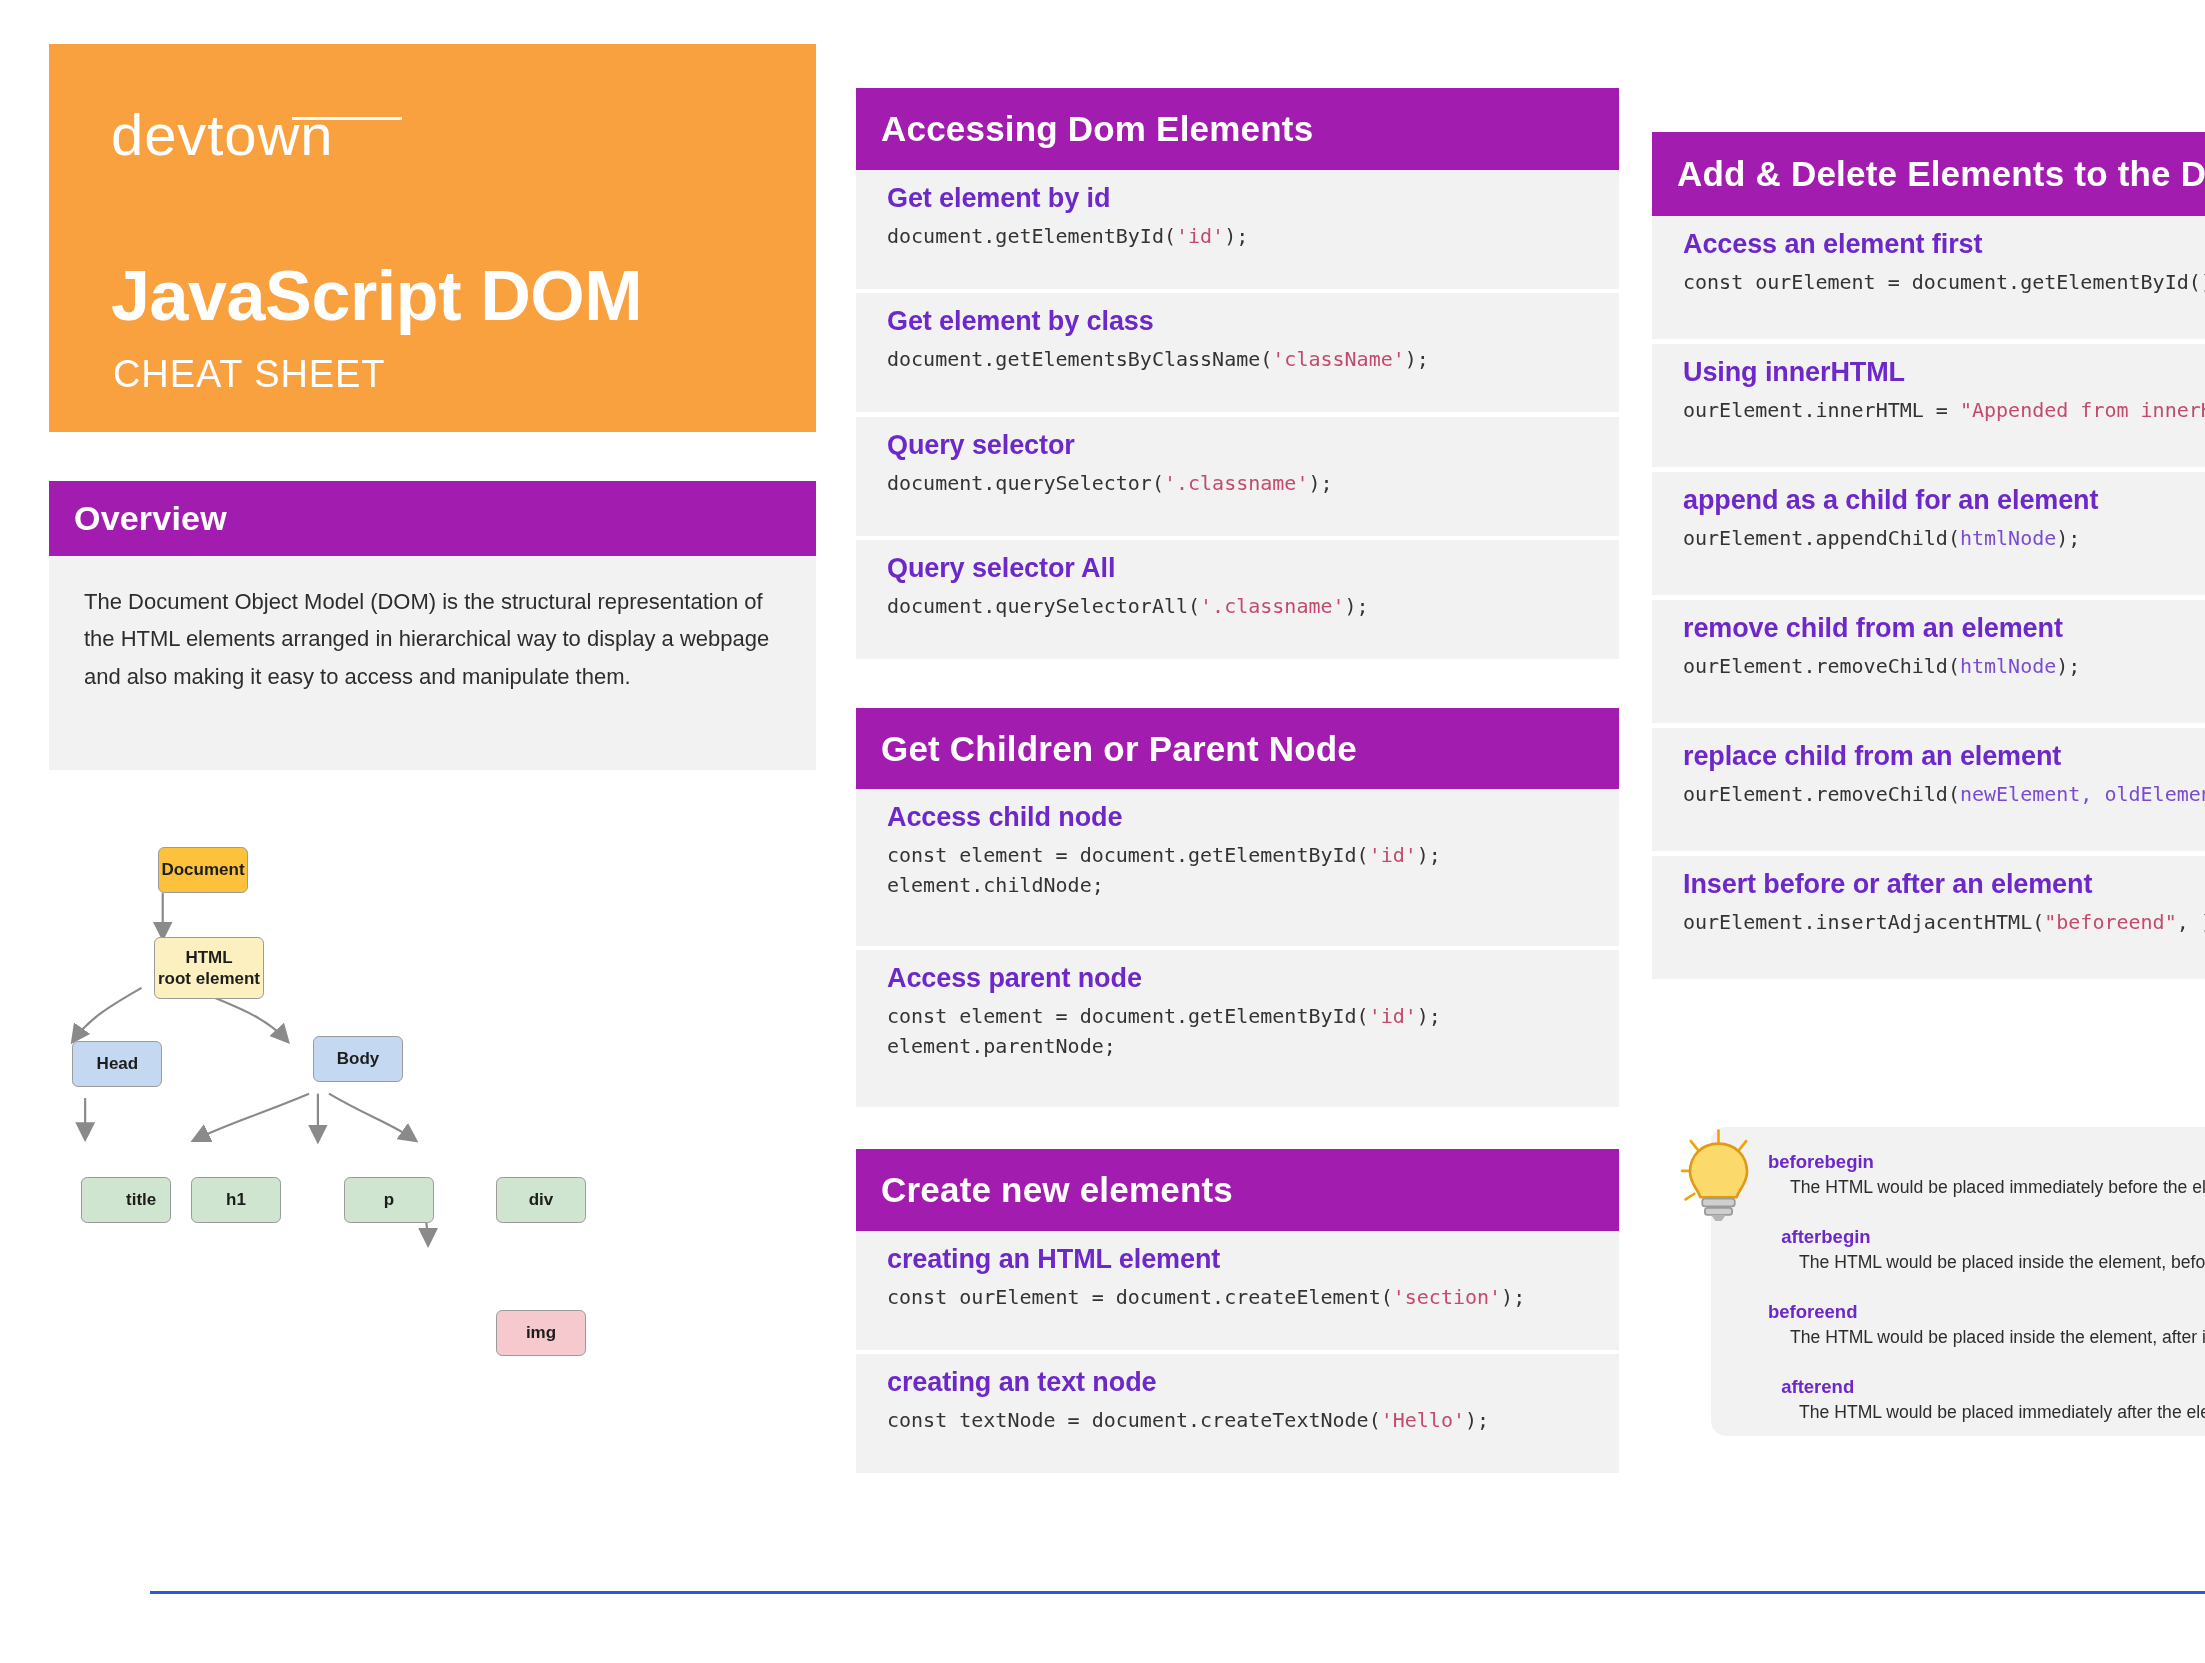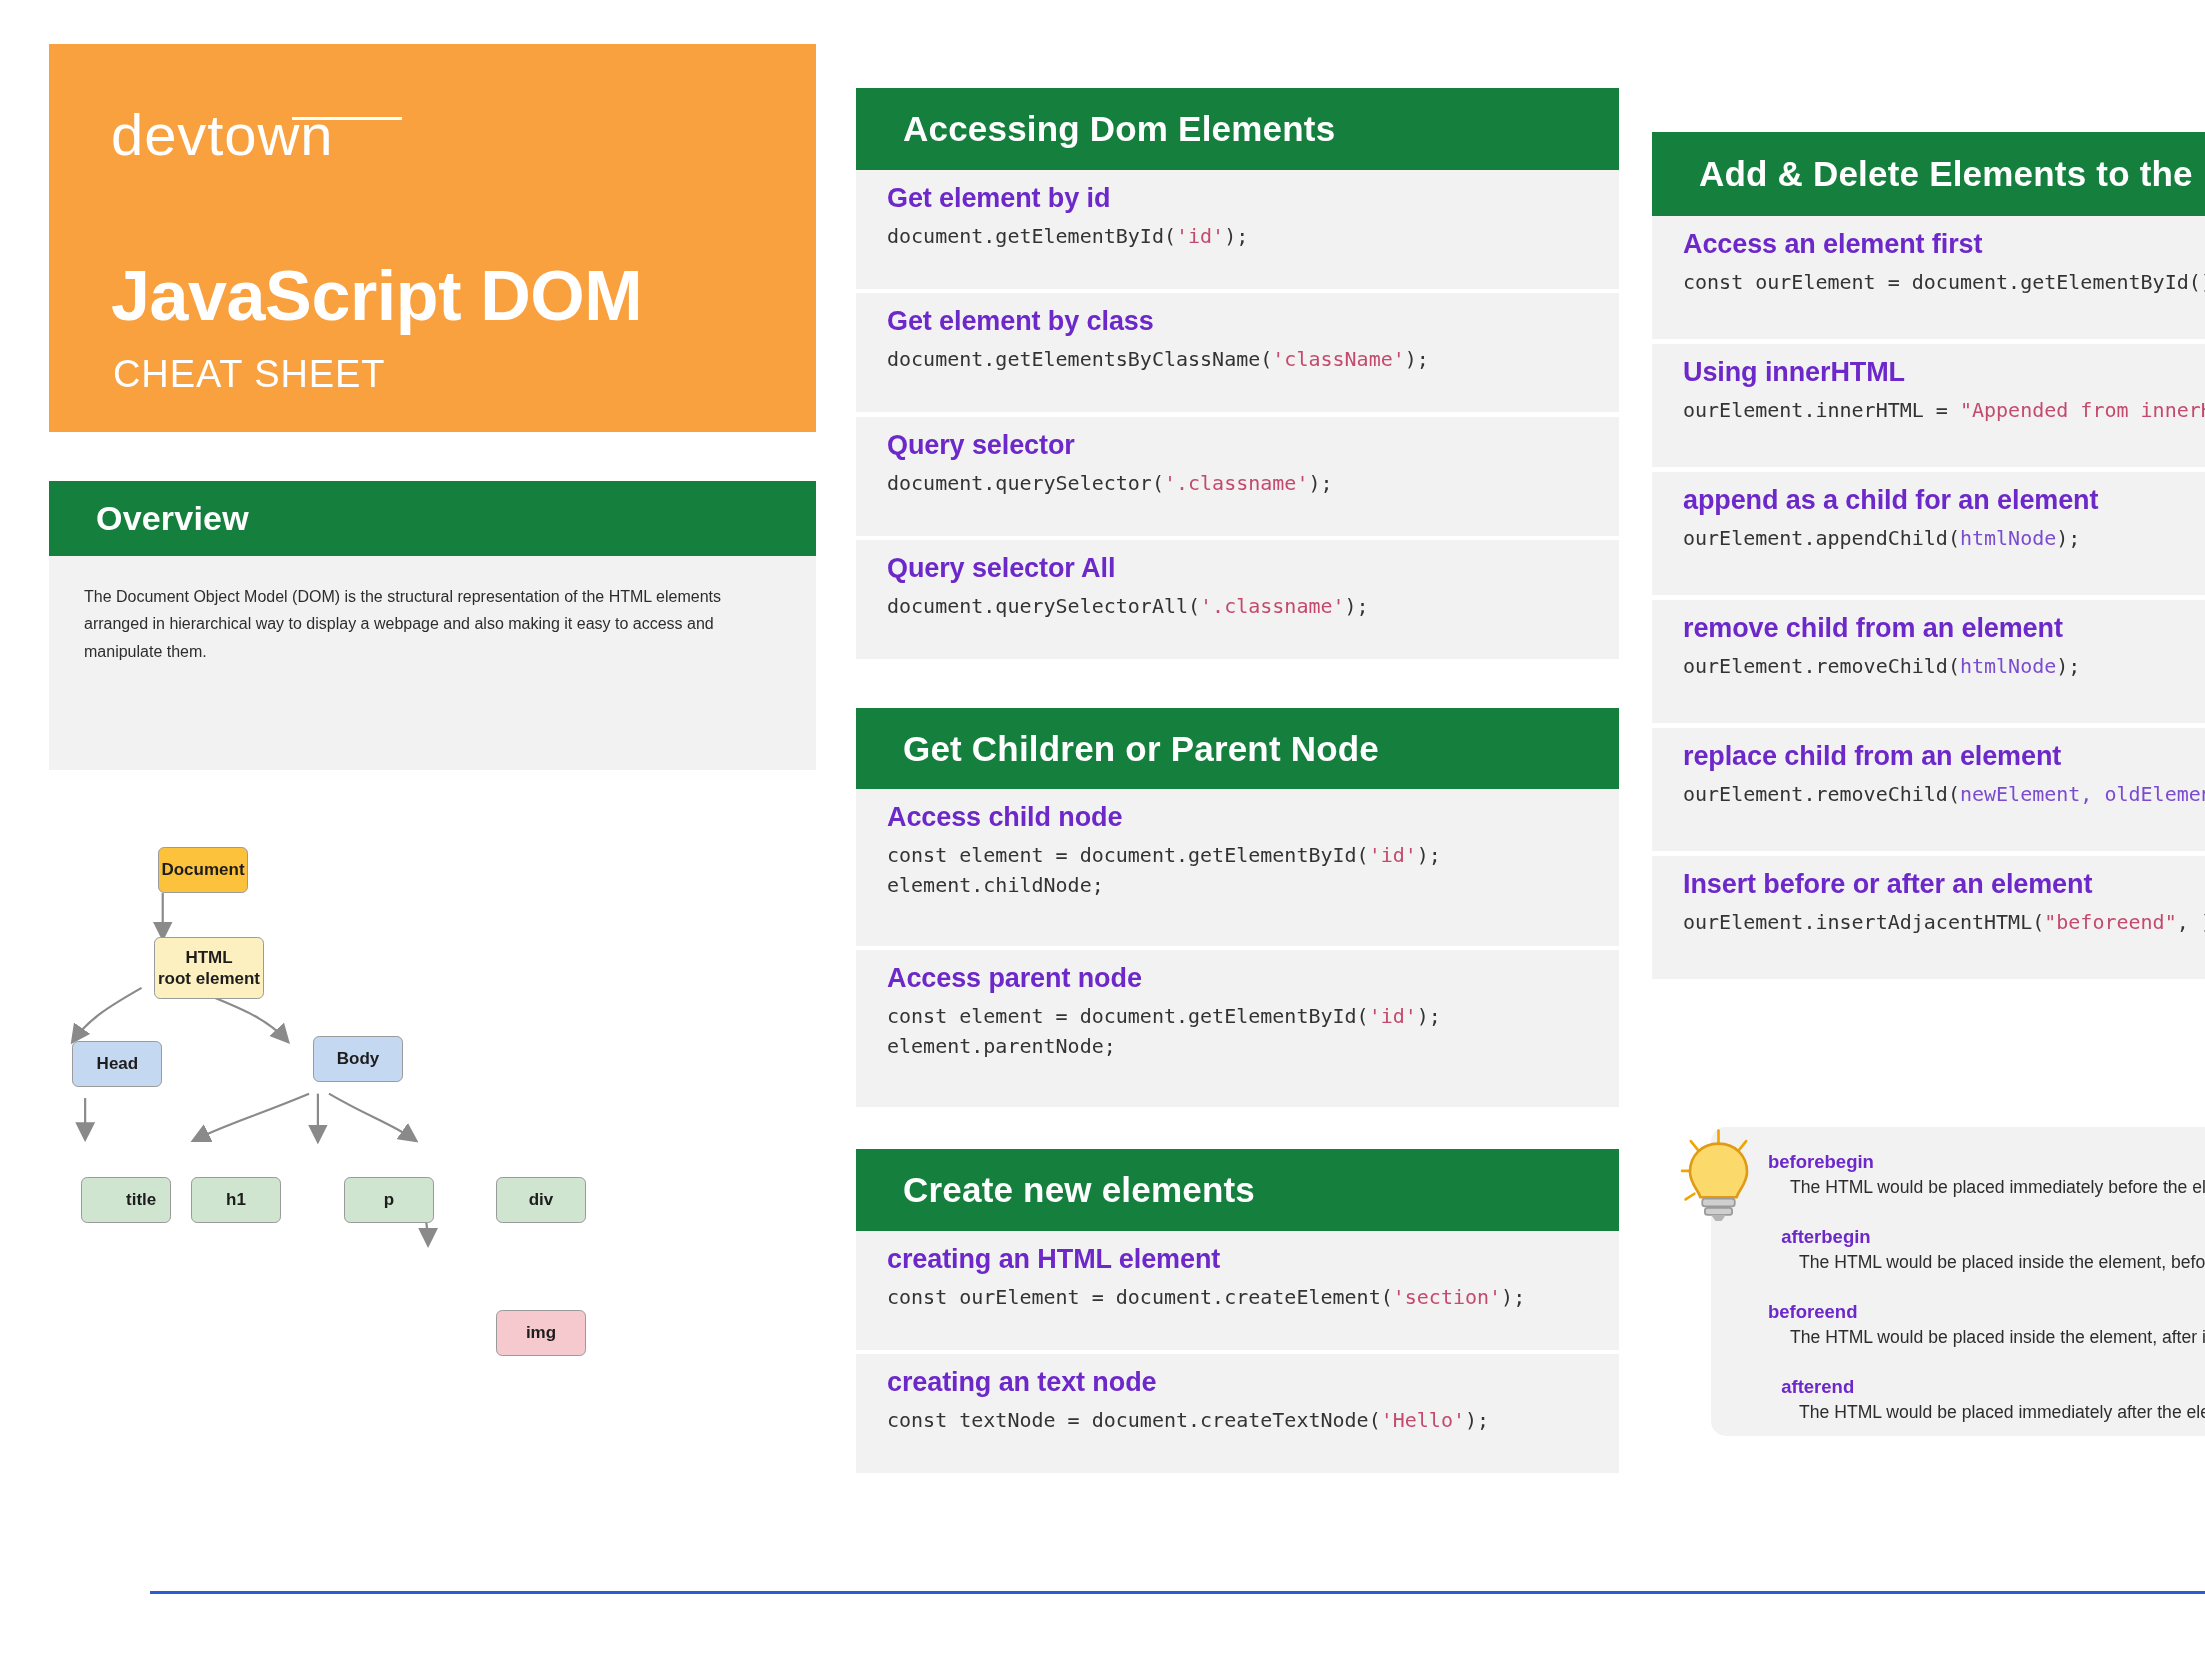--- a/index.html
+++ b/index.html
@@ -14,26 +14,26 @@
   }
   .page {
     position: absolute;
     left: 0; top: 0;
     width: 2472px;
     height: 1664px;
   }
 
   
   .orange-header {
-    background: #15803d;
+    background: #a21caf;
     color: #ffffff;
     font-weight: bold;
     display: flex;
     align-items: center;
-    padding-left: 47px;
+    padding-left: 25px;
     letter-spacing: 0.2px;
   }
   .card {
     background: #f2f2f2;
     padding: 13.2px 31px 15px 31px;
   }
   .card-title {
     color: #6d28c9;
     font-weight: bold;
     font-size: 27px;
@@ -99,21 +99,21 @@
     font-size: 34px;
   }
   #overview-card {
     position: absolute;
     left: 49px; top: 556px;
     width: 767px; height: 214px;
     background: #f2f2f2;
     padding: 26.5px 35px;
   }
   #overview-text {
-    font-size: 16px;
+    font-size: 22px;
     color: #2d2d2d;
     line-height: 1.72;
   }
 
   
   #tree { position: absolute; left: 49px; top: 829px; width: 767px; height: 688px; }
   .node {
     position: absolute;
     border-radius: 6.2px;
     border: 1.3px solid #9a9a9a;

